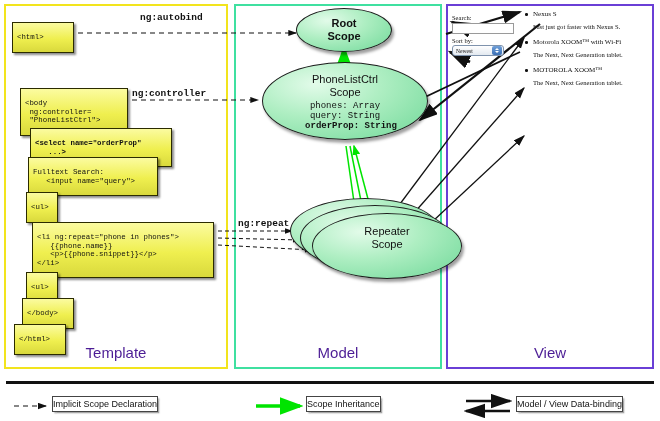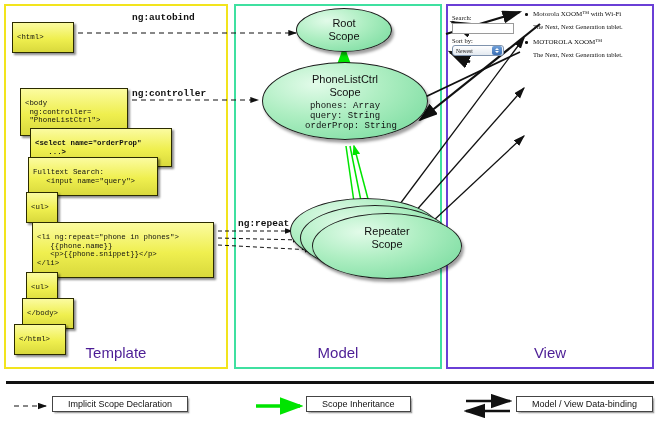--- a/index.html
+++ b/index.html
@@ -36,40 +36,40 @@
   #box-search {left:28px; top:157px; width:130px;}
   #box-ul1    {left:26px; top:192px; width:32px;}
   #box-li     {left:32px; top:222px; width:182px;}
   #box-ul2    {left:26px; top:272px; width:32px;}
   #box-bodyend{left:22px; top:298px; width:52px;}
   #box-htmlend{left:14px; top:324px; width:52px;}
 
   
   .edge-label{position:absolute;font-family:"Liberation Mono",monospace;
               font-size:9.5px;font-weight:bold;color:#111;white-space:pre;}
-  #lbl-autobind {left:132px;top:12px;}
+  #lbl-autobind {left:140px;top:12px;}
   #lbl-controller{left:132px;top:88px;}
   #lbl-repeat   {left:238px;top:218px;}
 
   
   .scope{position:absolute;border-radius:50%;
          border:1.4px solid #1d1d1d;
          background:radial-gradient(ellipse at 32% 28%,#e2fbe9 0%,#aeeec2 42%,#6fd898 100%);
          box-shadow:2px 3px 3px rgba(0,0,0,.38);
          text-align:center;box-sizing:border-box;}
   .scope .title{font-family:"Liberation Sans",sans-serif;color:#111;}
   .scope .attrs{font-family:"Liberation Mono",monospace;color:#111;white-space:pre;}
 
   #scope-root{left:296px;top:8px;width:96px;height:44px;}
-  #scope-root .title{font-size:11px;line-height:12.5px;padding-top:8px;}
+  #scope-root .title{font-size:11px;line-height:12.5px;padding-top:8px;font-weight:bold;}
 
   #scope-ctrl{left:262px;top:62px;width:166px;height:78px;}
   #scope-ctrl .title{font-size:11px;line-height:12.5px;padding-top:10px;}
   #scope-ctrl .attrs{font-size:9px;line-height:10px;margin-top:3px;}
-  #scope-ctrl .attrs b{font-weight:normal;margin-left:12px;}
+  #scope-ctrl .attrs b{font-weight:bold;margin-left:12px;}
 
   .rep{position:absolute;width:150px;height:66px;}
   #rep-back2{left:290px;top:198px;}
   #rep-back1{left:300px;top:205px;}
   #rep-front{left:312px;top:213px;}
   #rep-front .title{font-size:11px;line-height:12.5px;padding-top:11px;}
   #rep-front .attrs{font-size:9px;line-height:10px;margin-top:5px;}
 
   
   #view-search-label{position:absolute;left:452px;top:14px;font-size:6.5px;color:#111;
@@ -100,21 +100,21 @@
               position:relative;padding-left:9px;line-height:9px;}
   .phone-name:before{content:"";position:absolute;left:1px;top:3px;width:2.6px;height:2.6px;
                      background:#111;border-radius:50%;}
   .phone-snippet{font-family:"Liberation Serif",serif;font-size:6.6px;color:#111;
                  padding-left:9px;margin-top:4px;line-height:8px;}
 
   
   #legend-rule{position:absolute;left:6px;top:381px;width:648px;height:2.5px;background:#111;}
   .legend-box{position:absolute;border:1px solid #444;background:#fff;
               box-shadow:1.5px 1.5px 1.5px rgba(0,0,0,.35);
-              font-size:9px;color:#111;padding:2px 15px;white-space:nowrap;
+              font-size:9px;color:#111;padding:2px 0;white-space:nowrap;
               font-family:"Liberation Sans",sans-serif;}
   #legend-1{left:52px;top:396px;}
   #legend-2{left:306px;top:396px;}
   #legend-3{left:516px;top:396px;}
 
   svg{position:absolute;left:0;top:0;width:660px;height:421px;overflow:visible;
       pointer-events:none;}
 </style>
 </head>
 <body>
@@ -218,20 +218,24 @@
   <input id="view-search-input" type="text" placeholder="" style="">
 
   <div id="view-sort-label">Sort by:</div>
   <div id="view-sort-select">
     <span class="val">Newest</span>
     <span class="arrow"></span>
   </div>
 
   <div id="phone-list">
     <div class="phone-item">
+      <div class="phone-name">Nexus S</div>
+      <div class="phone-snippet">Fast just got faster with Nexus S.</div>
+    </div>
+    <div class="phone-item">
       <div class="phone-name">Motorola XOOM™ with Wi-Fi</div>
       <div class="phone-snippet">The Next, Next Generation tablet.</div>
     </div>
     <div class="phone-item">
       <div class="phone-name">MOTOROLA XOOM™</div>
       <div class="phone-snippet">The Next, Next Generation tablet.</div>
     </div>
   </div>
 
   <div class="panel-label" id="label-template">Template</div>

